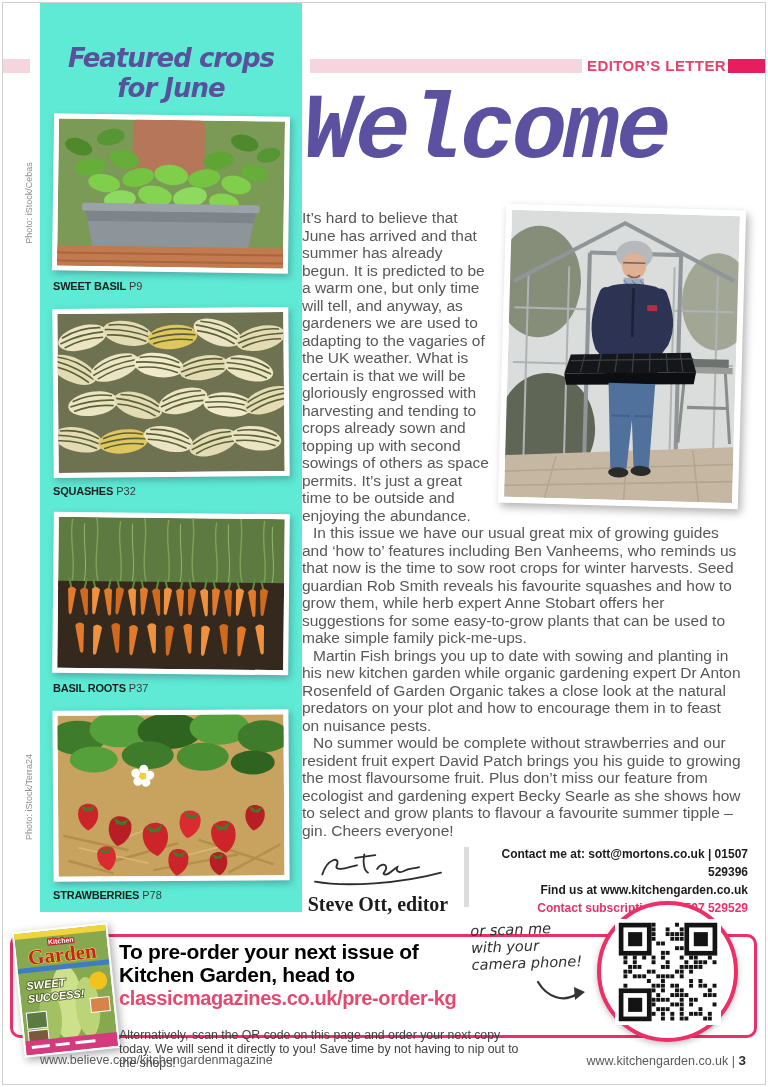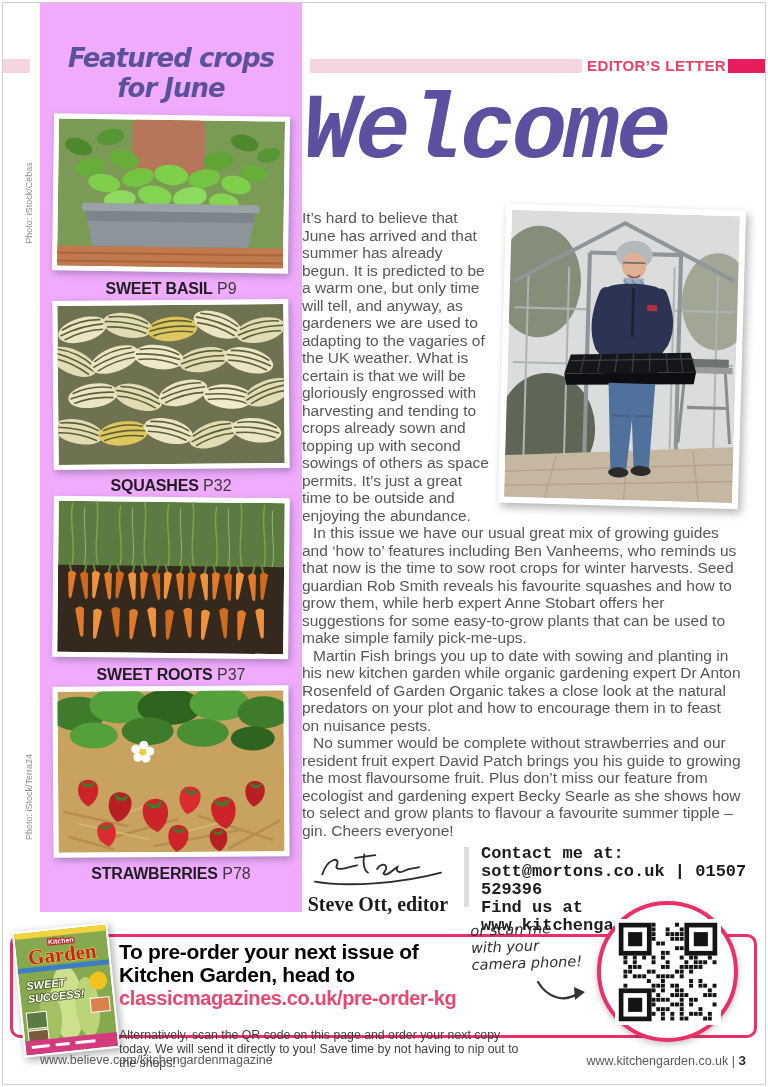--- a/index.html
+++ b/index.html
@@ -2,29 +2,29 @@
 <html><head>
 <meta charset="utf-8">
 <style>
   *{margin:0;padding:0;box-sizing:border-box}
   html,body{background:#fff}
   .page{position:relative;width:768px;height:1087px;background:#fff;overflow:hidden;
         font-family:"Liberation Sans",sans-serif;color:#565759}
   .frame{position:absolute;inset:2px;border:1px solid #cfcfcf;pointer-events:none;z-index:50}
 
   
-  .sidebar{position:absolute;left:40px;top:3px;width:262px;height:909px;background:#f0abfc}
+  .sidebar{position:absolute;left:40px;top:3px;width:262px;height:909px;background:#5eead4}
   .sidebar-title{margin:40px 6px 12px;text-align:center;font-family:"DejaVu Sans",sans-serif;
      font-style:italic;font-weight:bold;font-size:26px;letter-spacing:-1px;color:#5a519c}
   .fig{width:236px;margin:0 auto}
   .photo-frame{background:#fff;padding:5px;box-shadow:2px 3px 7px rgba(50,50,80,.35)}
   .photo-frame svg{display:block;width:100%;height:auto}
   .rot1{transform:rotate(.8deg)} .rot2{transform:rotate(-.5deg)}
   .rot3{transform:rotate(.6deg)} .rot4{transform:rotate(-.4deg)}
-  .cap{text-align:center;padding:8px 0 2px;font-size:16px;color:#1d1d1f}
+  .cap{text-align:left;padding:8px 0 16px;font-size:11px;color:#1d1d1f}
   .cap-name{font-weight:bold;letter-spacing:-.2px}
   .cap-page{font-weight:normal;color:#3a3a3c}
   .credit{position:absolute;font-size:9px;color:#8f8f93;transform:rotate(-90deg);
      white-space:nowrap;z-index:5}
   .credit1{left:-12px;top:198px}
   .credit2{left:-14px;top:792px}
 
   
   .bar-left{position:absolute;left:3px;top:59px;width:27px;height:14px;background:#f6d6de}
   .bar-light{position:absolute;left:310px;top:59px;width:272px;height:14px;background:#f6d6de}
@@ -42,22 +42,22 @@
   .article p.ind{text-indent:11px}
   .editor-photo{float:right;width:240px;margin:-2px 0 6px 10px;background:#fff;padding:6px;
      box-shadow:3px 4px 9px rgba(0,0,0,.3);transform:rotate(1.6deg)}
   .editor-photo svg{display:block;width:100%;height:auto}
 
   
   .sig-row{position:absolute;left:302px;top:845px;width:446px;display:flex;align-items:flex-start}
   .sig-block{width:152px;text-align:center;padding-top:2px}
   .sig-name{font-family:"Liberation Serif",serif;font-weight:bold;font-size:20px;color:#1c1c1c}
   .sig-divider{width:5px;height:60px;background:#dcdcdc;margin:2px 12px 0 10px}
-  .contact{flex:1;font-family:Liberation Mono, monospace;font-weight:bold;
-     font-size:17px;line-height:18px;color:#1e1a1b}
+  .contact{flex:1;text-align:right;font-family:Liberation Sans, sans-serif;font-weight:bold;
+     font-size:12px;line-height:18px;color:#1e1a1b}
   .contact .subs{color:#e8326c}
 
   
   .banner{position:absolute;left:10px;top:934px;width:747px;height:104px;background:#fff;
      border:3px solid #ed2f68;border-radius:10px}
   .cover{position:absolute;left:5px;top:-10px;width:96px;background:#fff;padding:2px;
      transform:rotate(-6deg);box-shadow:2px 3px 8px rgba(0,0,0,.35)}
   .cover svg{display:block;width:100%;height:auto}
   .banner-text{position:absolute;left:106px;top:3px;width:402px}
   .bt1{font-size:21px;font-weight:bold;line-height:23px;color:#000000;letter-spacing:-.3px}
@@ -236,21 +236,21 @@
             <use href="#car" fill="#d06a1f" transform="translate(112,110) rotate(4) scale(1.1)"></use>
             <use href="#car" fill="#e17a2b" transform="translate(130,108) rotate(-5) scale(1.1)"></use>
             <use href="#car" fill="#ef9240" transform="translate(148,110) rotate(6) scale(1.1)"></use>
             <use href="#car" fill="#d06a1f" transform="translate(166,108) rotate(-4) scale(1.1)"></use>
             <use href="#car" fill="#e17a2b" transform="translate(184,110) rotate(5) scale(1.1)"></use>
             <use href="#car" fill="#ef9240" transform="translate(202,108) rotate(-6) scale(1.1)"></use>
           </g>
         </svg>
       </div>
       <div class="cap">
-        <span class="cap-name">SWEET ROOTS</span>
+        <span class="cap-name">BASIL ROOTS</span>
         <span class="cap-page">P37</span>
       </div>
     </div>
 
     <div class="fig">
       <div class="photo-frame rot4">
         <svg viewBox="0 0 226 161">
           <defs>
             <g id="bry">
               <path d="M-8 -3 C-10 6 -4 12 0 14 C4 12 10 6 8 -3 C6 -10 -6 -10 -8 -3 Z"></path>

